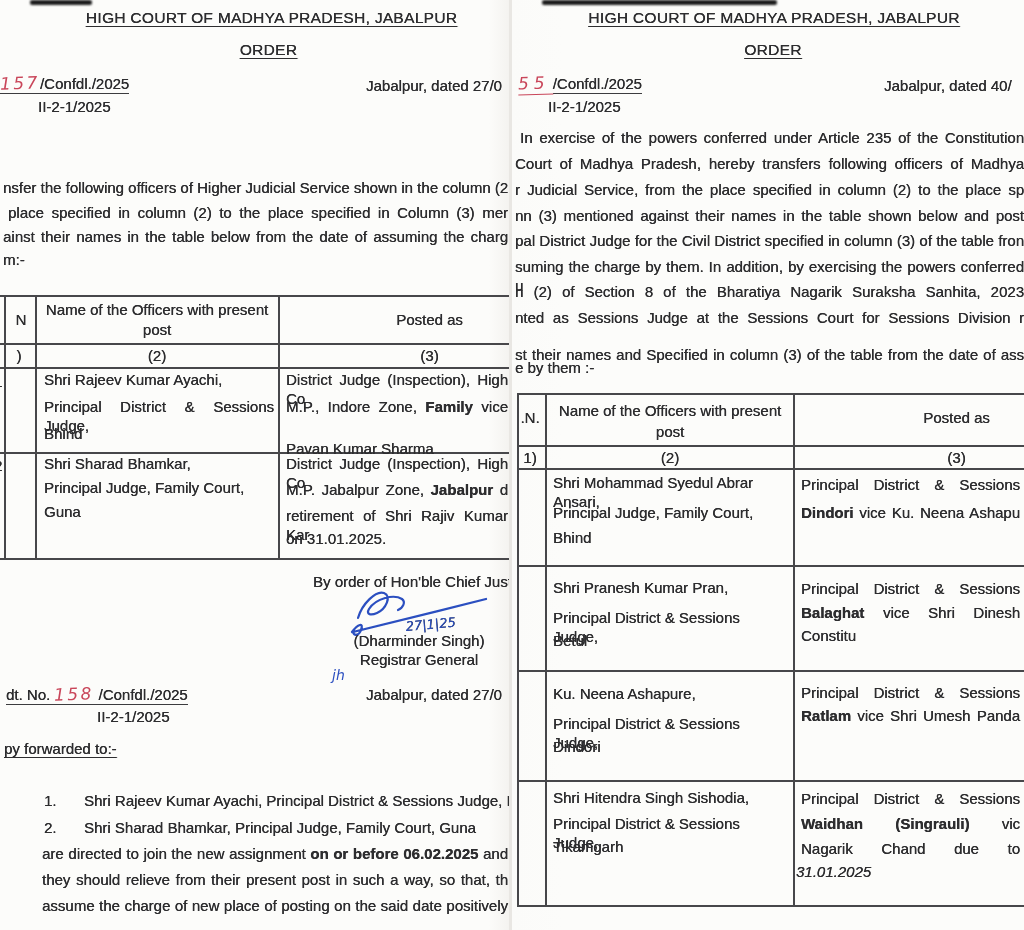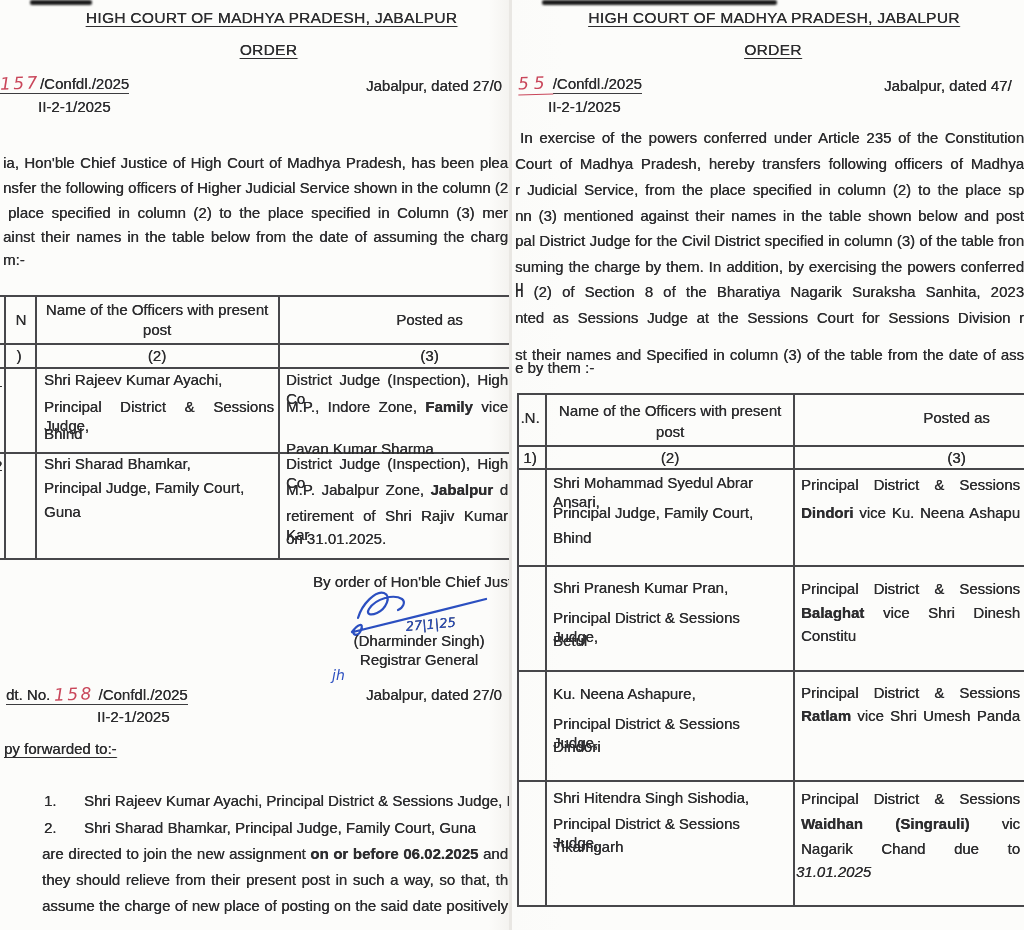--- a/index.html
+++ b/index.html
@@ -30,21 +30,20 @@
 <div class="pg pg-left">
   <div class="smudge" style="left:30px;top:0;width:62px;height:5px;"></div>
 
   <div class="abs ctr ttl" style="left:0;right:0;top:8px;padding-left:34px;"><span class="u">HIGH COURT OF MADHYA PRADESH, JABALPUR</span></div>
   <div class="abs ctr ttl" style="left:0;right:0;top:40px;padding-left:28px;"><span class="u">ORDER</span></div>
 
   <div class="abs nw" style="left:0;top:74px;"><span class="bu"><span class="hw">157</span><span>/Confdl./2025</span></span></div>
   <div class="abs nw" style="left:38px;top:97px;">II-2-1/2025</div>
   <div class="abs nw" style="left:366px;top:76px;">Jabalpur, dated  27/0</div>
 
-  <div class="abs j" style="left:3px;width:505px;top:153px;">ia, Hon'ble Chief Justice of High Court of Madhya Pradesh, has been plea</div>
   <div class="abs j" style="left:3px;width:505px;top:178px;">nsfer the following officers of Higher Judicial Service shown in the column (2</div>
   <div class="abs j" style="left:8px;width:500px;top:203px;">place specified in column (2) to the place specified in Column (3) mer</div>
   <div class="abs j" style="left:3px;width:505px;top:227px;">ainst their names in the table below from the date of assuming the charg</div>
   <div class="abs" style="left:3px;top:250px;">m:-</div>
 
   <div class="hl" style="left:0;top:295px;width:509px;height:2px;"></div>
   <div class="hl" style="left:0;top:343px;width:509px;height:2px;"></div>
   <div class="hl" style="left:0;top:367px;width:509px;height:2px;"></div>
   <div class="hl" style="left:0;top:452px;width:509px;height:2px;"></div>
   <div class="hl" style="left:0;top:558px;width:509px;height:2px;"></div>
@@ -108,21 +107,21 @@
 <div class="divider"></div>
 
 <div class="pg pg-right">
   <div class="smudge" style="left:30px;top:0;width:235px;height:5px;"></div>
 
   <div class="abs ctr ttl" style="left:0;right:0;top:8px;padding-left:12px;"><span class="u">HIGH COURT OF MADHYA PRADESH, JABALPUR</span></div>
   <div class="abs ctr ttl" style="left:0;right:0;top:40px;padding-left:10px;"><span class="u">ORDER</span></div>
 
   <div class="abs nw" style="left:6px;top:74px;"><span class="hw" style="border-bottom:1.6px solid #c9465a;letter-spacing:5px;padding:0 3px 1px 0;">55</span><span class="bu">/Confdl./2025</span></div>
   <div class="abs nw" style="left:36px;top:97px;">II-2-1/2025</div>
-  <div class="abs nw" style="left:372px;top:76px;">Jabalpur, dated 47/</div>
+  <div class="abs nw" style="left:372px;top:76px;">Jabalpur, dated 40/</div>
 
   <div class="abs j" style="left:8px;width:504px;top:128px;">In exercise of the powers conferred under Article 235 of the Constitution</div>
   <div class="abs j" style="left:3px;width:509px;top:154px;">Court of Madhya Pradesh, hereby transfers following officers of Madhya</div>
   <div class="abs j" style="left:3px;width:509px;top:180px;">r Judicial Service, from the place specified in column (2) to the place sp</div>
   <div class="abs j" style="left:3px;width:509px;top:206px;">nn (3) mentioned against their names in the table shown below and post</div>
   <div class="abs j" style="left:3px;width:509px;top:231px;">pal District Judge for the Civil District specified in column (3) of the table fron</div>
   <div class="abs j" style="left:3px;width:509px;top:257px;">suming the charge by them. In addition, by exercising the powers conferred u</div>
   <div class="abs j" style="left:3px;width:509px;top:282px;">n (2) of Section 8 of the Bharatiya Nagarik Suraksha Sanhita, 2023</div>
   <div class="abs j" style="left:3px;width:509px;top:308px;">nted as Sessions Judge at the Sessions Court for Sessions Division r</div>
   <div class="abs j" style="left:3px;width:509px;top:333px;margin-top:12px;">st their names and Specified in column (3) of the table from the date of ass</div>

